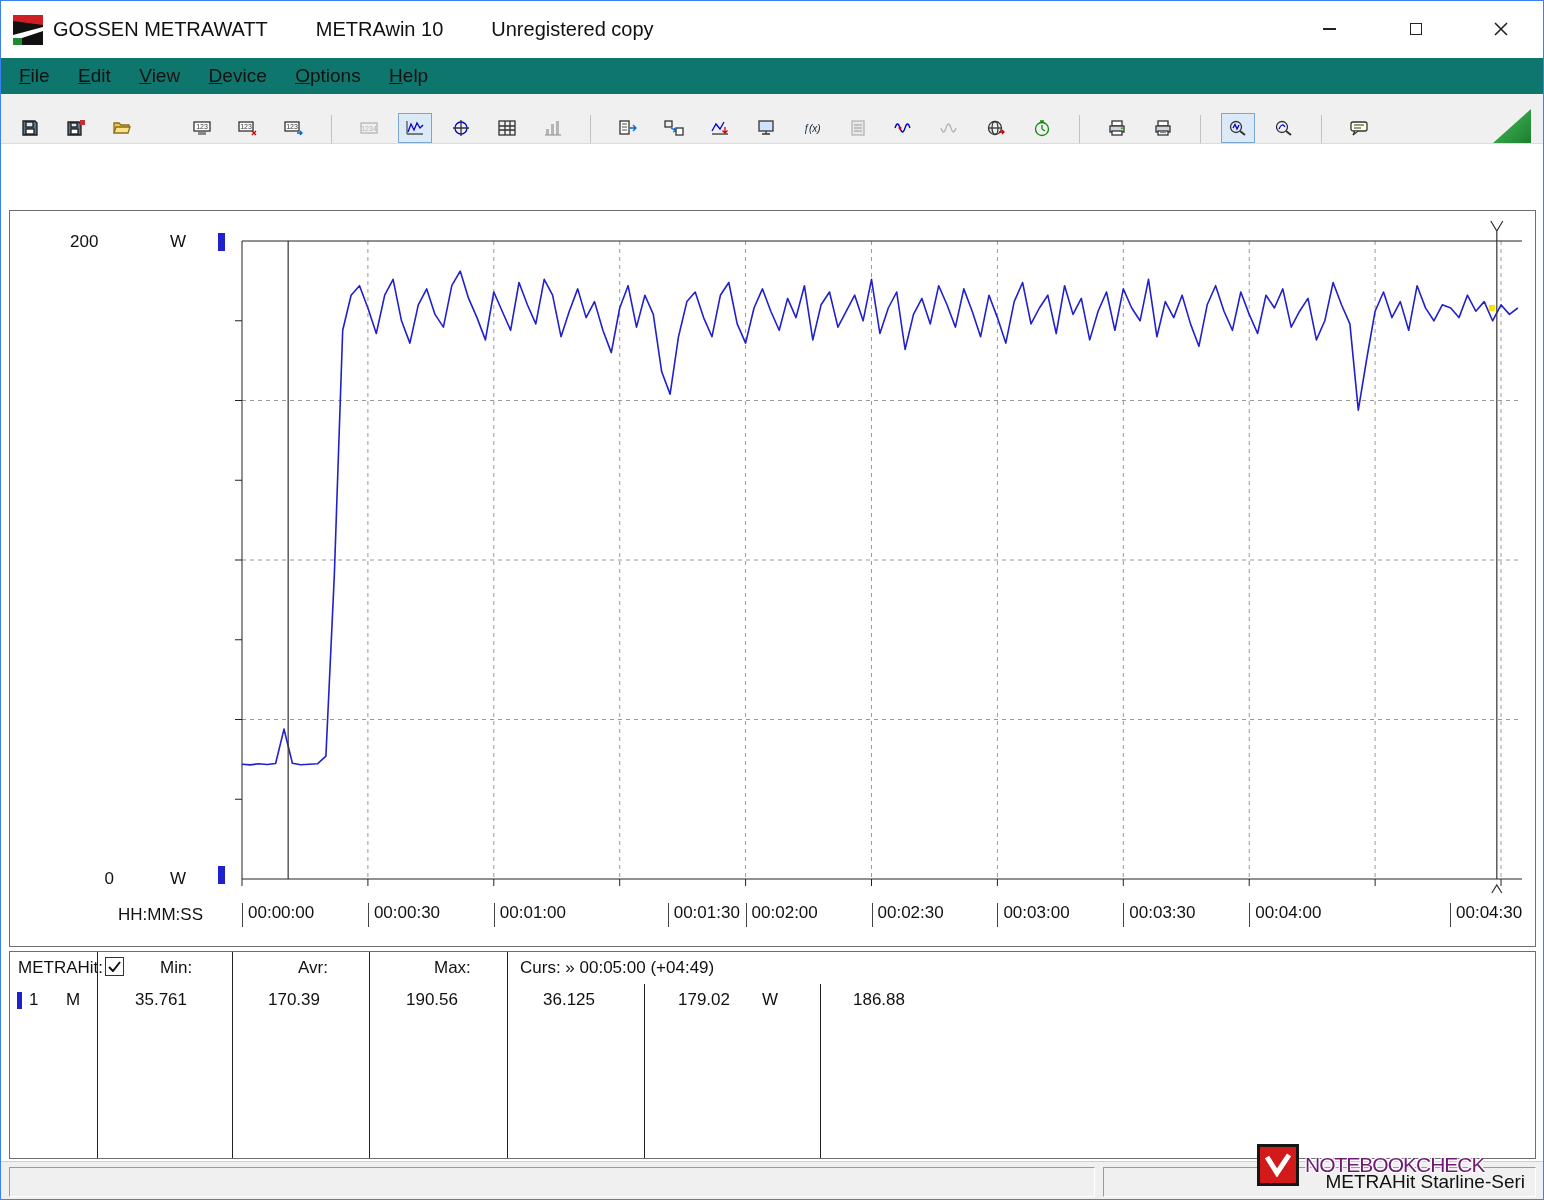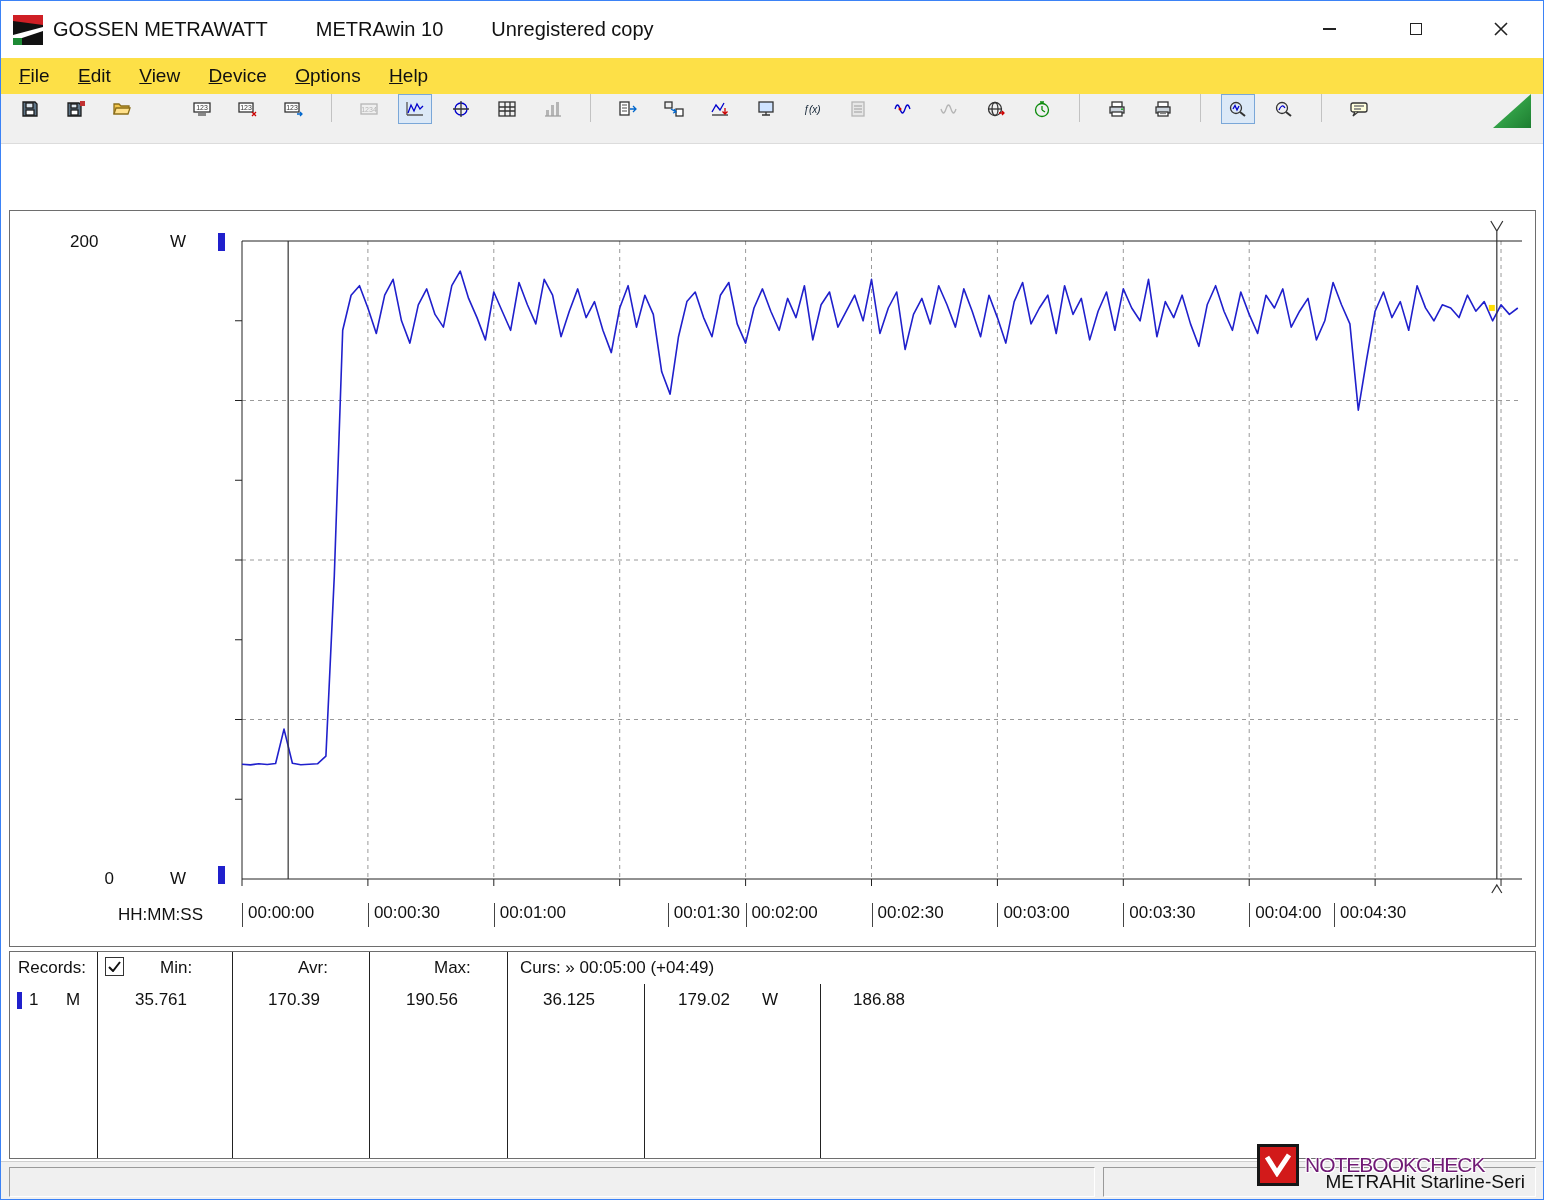--- a/index.html
+++ b/index.html
@@ -9,27 +9,27 @@
 
   
   .titlebar{position:absolute;top:0;left:0;right:0;height:57px;background:#fff;display:flex;align-items:center}
   .applogo{width:30px;height:30px;margin:0 10px 0 12px}
   .tb-title{font-size:20px;margin-right:48px;white-space:nowrap}
   .winctl{position:absolute;top:8px;width:46px;height:40px;display:flex;align-items:center;justify-content:center;cursor:default}
   .glyph-min{width:13px;height:2px;background:#222}
   .glyph-max{width:12px;height:12px;border:1.5px solid #222}
 
   
-  .menubar{position:absolute;top:57px;left:0;right:0;height:36px;background:#fde047;padding-left:6px}
+  .menubar{position:absolute;top:57px;left:0;right:0;height:36px;background:#0f766e;padding-left:6px}
   .menu-item{display:inline-block;font-size:19px;line-height:36px;padding:0 12px}
   .menu-item::first-letter{text-decoration:underline}
 
   
   .toolbar{position:absolute;top:93px;left:0;right:0;height:50px;background:#f0f0f0;
-           border-bottom:1px solid #dcdcdc;display:flex;align-items:flex-start;padding:0 12px;gap:12px}
+           border-bottom:1px solid #dcdcdc;display:flex;align-items:flex-end;padding:0 12px;gap:12px}
   .tb{width:34px;height:30px;display:flex;align-items:center;justify-content:center;border:1px solid transparent;background:transparent}
   .tb svg{stroke:#1c1c1c;fill:none;stroke-width:1.3}
   .tb.act{background:#dce9f7;border-color:#7aa7d8}
   .tb.dis{opacity:.42;filter:grayscale(1)}
   .tbgap{width:22px}
   .tbsep{width:1px;height:28px;background:#c2c2c2;margin:0 8px}
   .grip{margin-left:auto;width:38px;height:34px;background:linear-gradient(135deg,#45c15c,#1d7d30);
         clip-path:polygon(100% 0,100% 100%,0 100%)}
 
   
@@ -348,33 +348,33 @@
     <div class="xlabels" id="xlabels">
         <span class="xtick" style="left: 232px;">00:00:00</span>
         <span class="xtick" style="left: 357.902px;">00:00:30</span>
         <span class="xtick" style="left: 483.803px;">00:01:00</span>
         <span class="xtick" style="left: 609.705px; margin-left: 48px;">00:01:30</span>
         <span class="xtick" style="left: 735.607px;">00:02:00</span>
         <span class="xtick" style="left: 861.508px;">00:02:30</span>
         <span class="xtick" style="left: 987.41px;">00:03:00</span>
         <span class="xtick" style="left: 1113.31px;">00:03:30</span>
         <span class="xtick" style="left: 1239.21px;">00:04:00</span>
-        <span class="xtick" style="left: 1324px;">00:04:30</span>
+        <span class="xtick" style="left: 1440px;">00:04:30</span>
       </div>
   </div>
 
   <div class="tablepanel">
     <div class="vline" style="left:87px"></div>
     <div class="vline" style="left:222px"></div>
     <div class="vline" style="left:359px"></div>
     <div class="vline" style="left:497px"></div>
     <div class="vline body" style="left:634px"></div>
     <div class="vline body" style="left:810px"></div>
 
-    <span class="th" style="left:8px">Records:</span>
+    <span class="th" style="left:8px">METRAHit:</span>
     <div class="cbx">
       <svg width="13" height="11">
           <polyline points="1,6 5,10 12,1" fill="none" stroke="#111" stroke-width="2"></polyline>
         </svg>
     </div>
     <span class="th" style="left:150px">Min:</span>
     <span class="th" style="left:288px">Avr:</span>
     <span class="th" style="left:424px">Max:</span>
     <span class="th" style="left:510px">Curs: » 00:05:00 (+04:49)</span>
 

